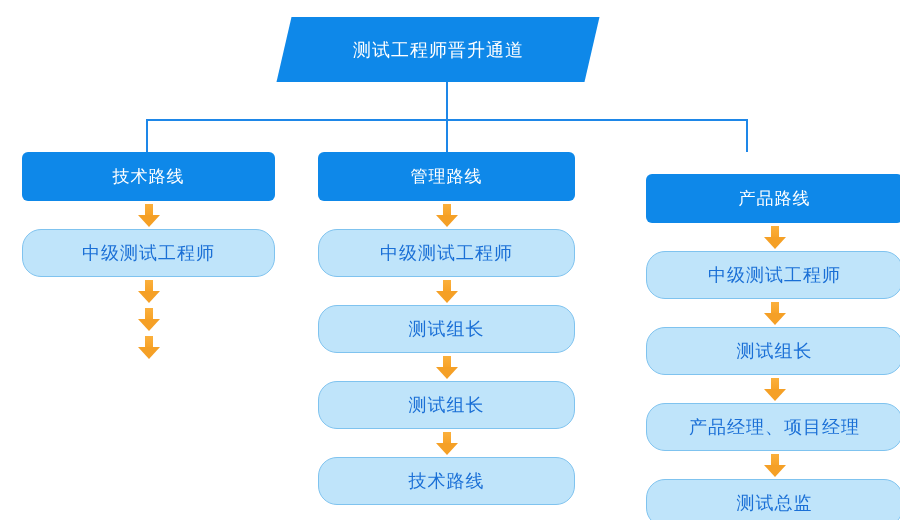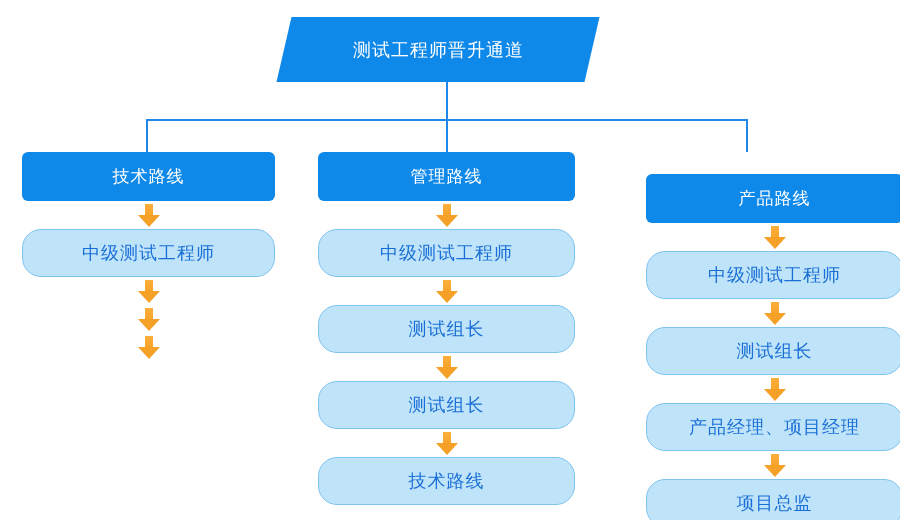--- a/index.html
+++ b/index.html
@@ -165,17 +165,17 @@
     <div class="arrow-slot">
         <span class="arrow"></span>
       </div>
     <div class="step-box">
       <span>产品经理、项目经理</span>
     </div>
     <div class="arrow-slot">
         <span class="arrow"></span>
       </div>
     <div class="step-box">
-      <span>项目总监</span>
+      <span>测试总监</span>
     </div>
   </div>
 
 </div>
 
 </body></html>

